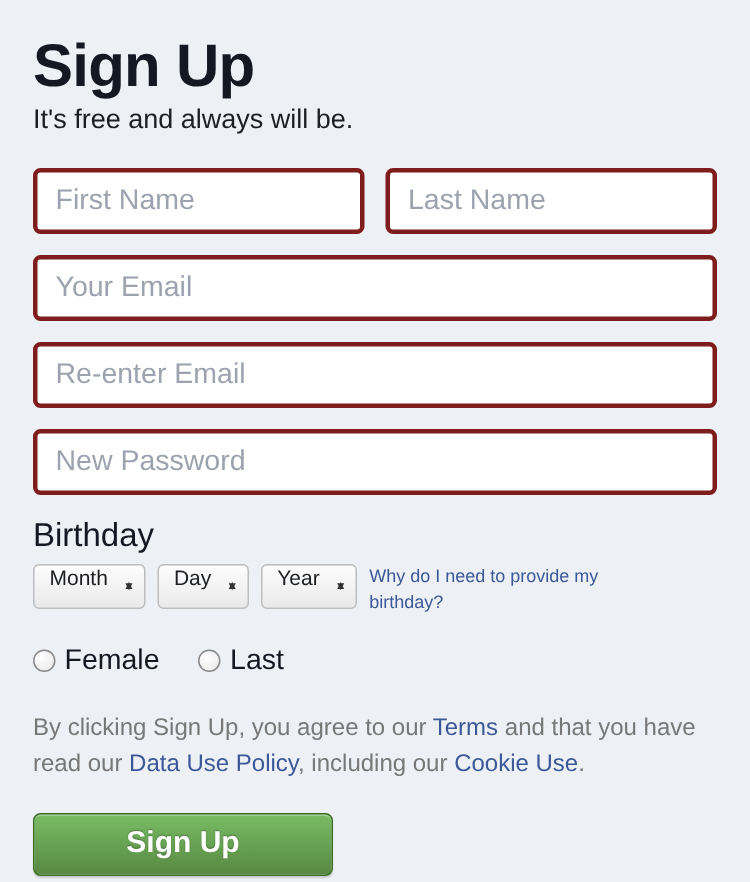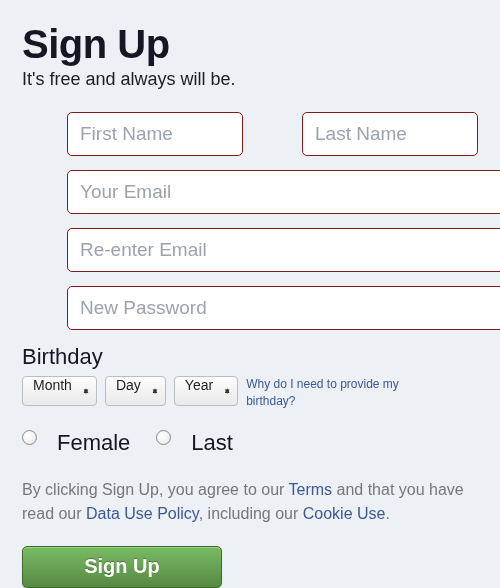--- a/index.html
+++ b/index.html
@@ -25,28 +25,27 @@
     font-weight: 400;
   }
   .name-row {
     display: flex;
     gap: 14px;
     margin-bottom: 14px;
   }
   .text-input {
     width: 100%;
     height: 44px;
-    border: 1px solid #7f1d1d;
+    border: 3px solid #7f1d1d;
     border-radius: 5px;
     padding: 0 12px;
     font-size: 19px;
     color: #333;
     background: #fff;
     font-family: inherit;
-    margin-left: 45px;
   }
   .text-input::placeholder {
     color: #9ca3af;
     font-weight: 400;
   }
   .name-row .text-input { flex: 1; }
   .full-row { margin-bottom: 14px; }
   .birthday-label {
     font-size: 22px;
     color: #141823;
@@ -93,22 +92,23 @@
     cursor: pointer;
   }
   .gender-row {
     display: flex;
     gap: 26px;
     margin-top: 20px;
     align-items: center;
   }
   .radio-item {
     display: flex;
-    gap: 20px;
-    font-size: 22px;
+    align-items: center;
+    gap: 6px;
+    font-size: 19px;
     color: #141823;
   }
   .radio {
     width: 15px;
     height: 15px;
     border: 1px solid #888;
     border-radius: 50%;
     background: radial-gradient(circle at 35% 35%, #fff, #e6e6e6);
     cursor: pointer;
   }

